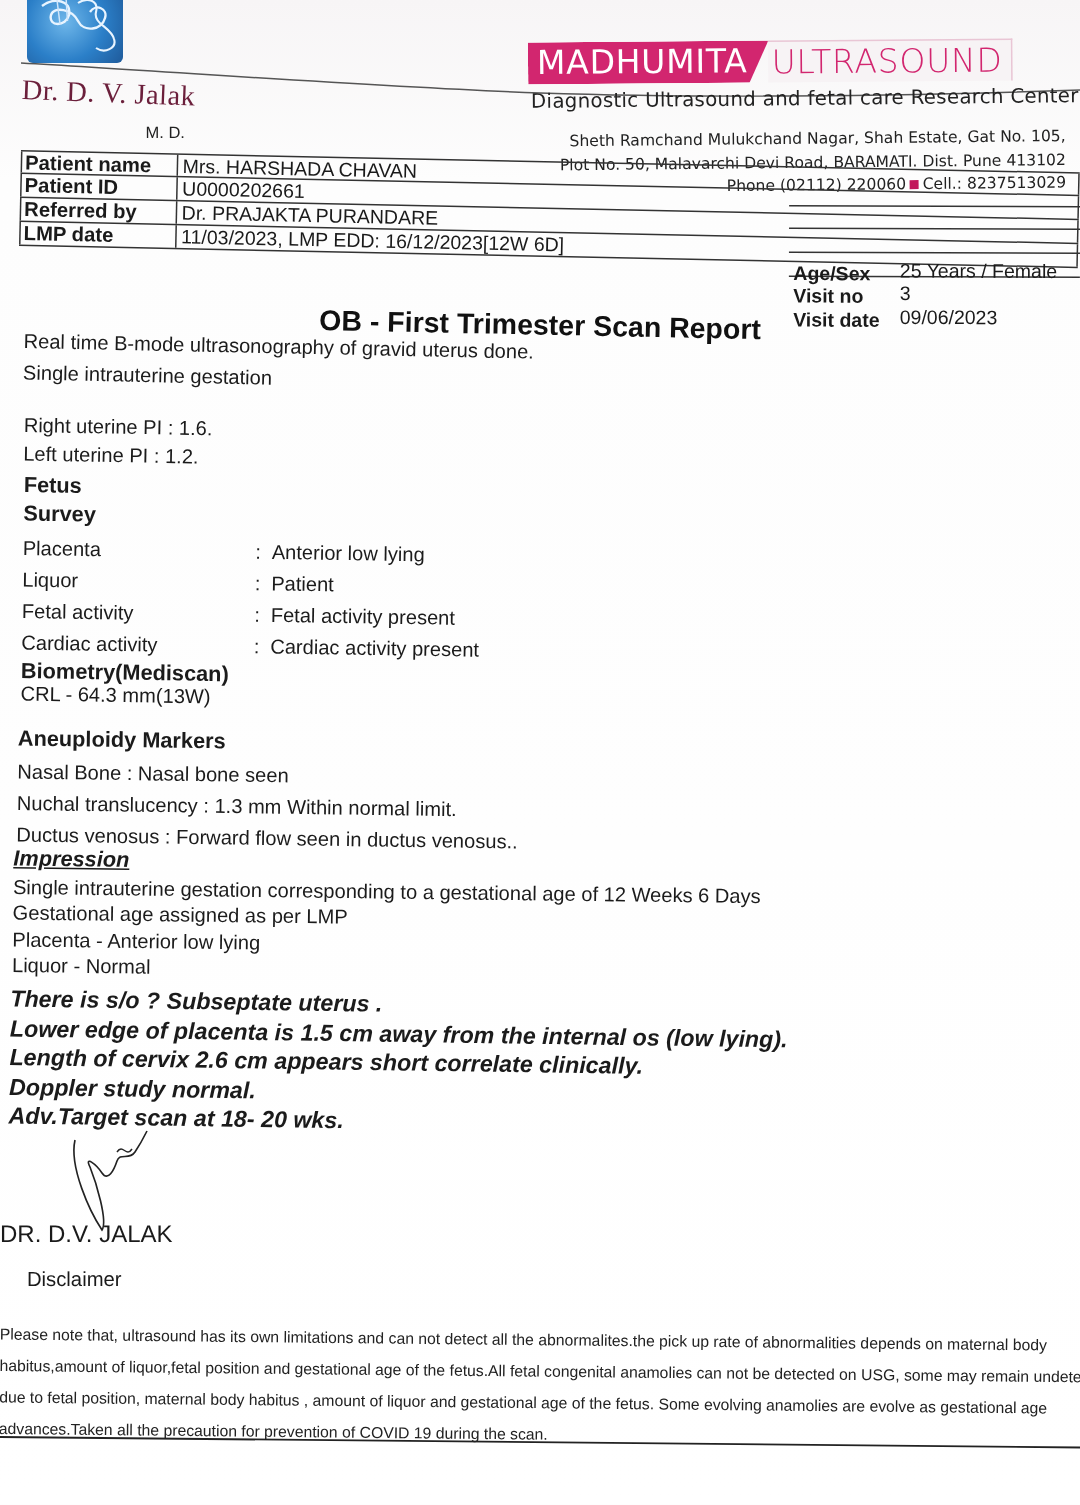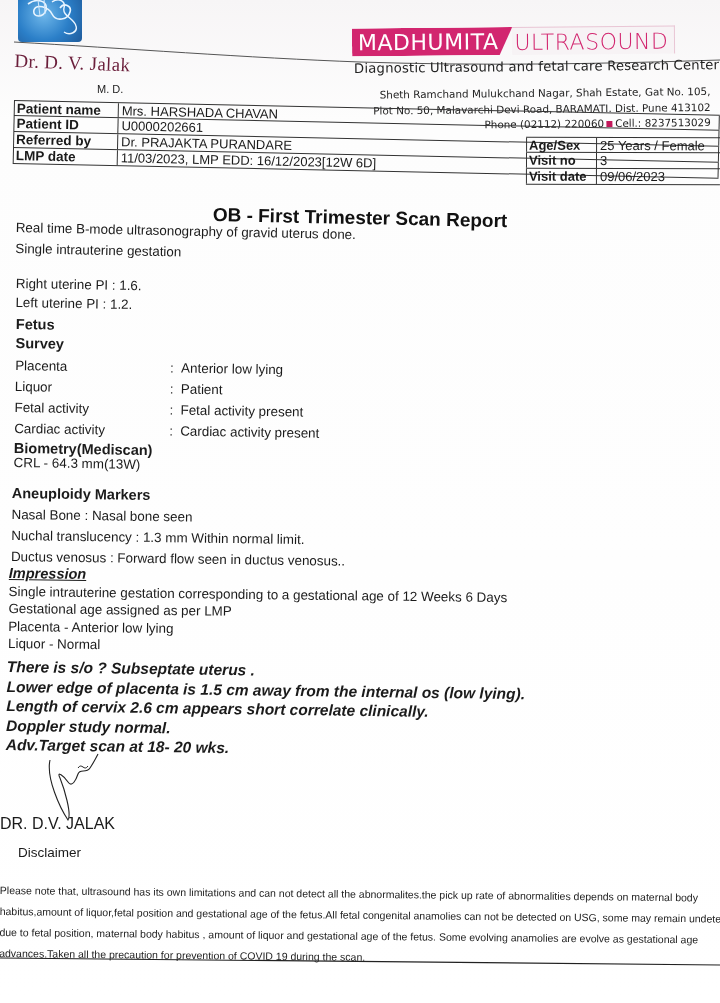--- a/index.html
+++ b/index.html
@@ -26,22 +26,22 @@
     .ptable { position: absolute; left: 14px; top: 100px; width: 706px; transform: rotate(1.2deg); transform-origin: left top; }
     .prow { display: flex; height: 16px; border-bottom: 1px solid #333; }
     .prow:first-child { border-top: 1px solid #333; }
     .pl { width: 104px; font-weight: bold; font-size: 13.5px; line-height: 16px; padding-left: 2px; border-left: 1px solid #333; }
     .pv { flex: 0 0 400px; font-size: 13px; line-height: 16px; padding-left: 3px; border-left: 1px solid #333; white-space: nowrap; }
     .pempty { flex: 1; border-right: 1px solid #333; }
 
     .rtable { position: absolute; left: 526px; top: 137px; width: 194px; transform: rotate(0.2deg); }
     .rrow { display: flex; height: 16px; border-bottom: 1px solid #333; }
     .rrow:first-child { border-top: 1px solid #333; }
-    .rl { width: 70px; font-weight: bold; font-size: 13px; line-height: 16px; padding-left: 2px; border-left: 1px solid #333; }
-    .rv { flex: 1; font-size: 13px; line-height: 16px; padding-left: 3px; border-left: 1px solid #333; white-space: nowrap; }
+    .rl { width: 70px; font-weight: bold; font-size: 13px; line-height: 16px; padding-left: 2px; border-left: 1px solid #333; margin-top: 37px; }
+    .rv { flex: 1; font-size: 13px; line-height: 16px; padding-left: 3px; border-left: 1px solid #333; white-space: nowrap; margin-top: 35px; }
 
     .report-title { position: absolute; left: 213px; top: 204px; font-size: 19px; font-weight: bold; transform: rotate(1.2deg); transform-origin: left top; color: #111; }
 
     .body-block { position: absolute; left: 16px; transform-origin: left top; font-size: 13.4px; color: #1b1b1b; }
     .line { white-space: nowrap; }
     .sec-head { font-weight: bold; font-size: 14.5px; }
     .survey-row { display: flex; }
     .survey-row .k { width: 155px; }
     .survey-row .c { width: 11px; }
 

